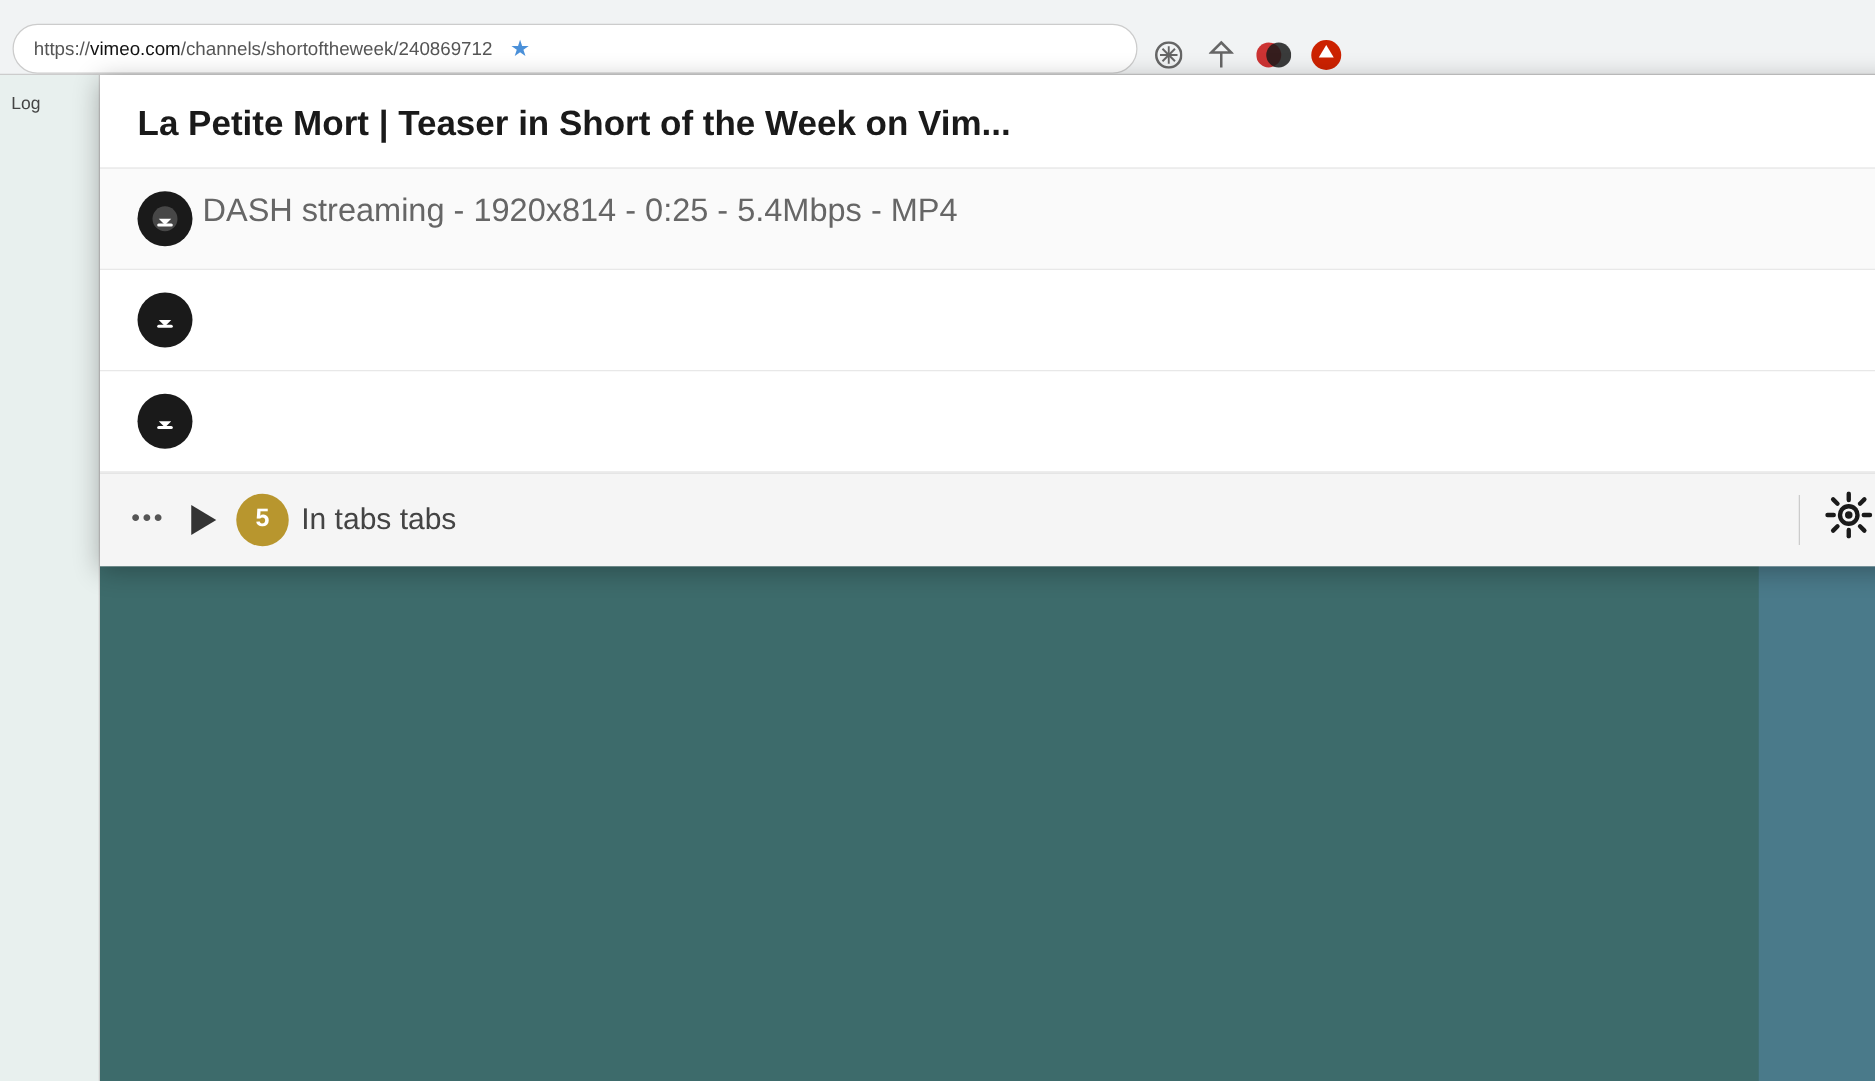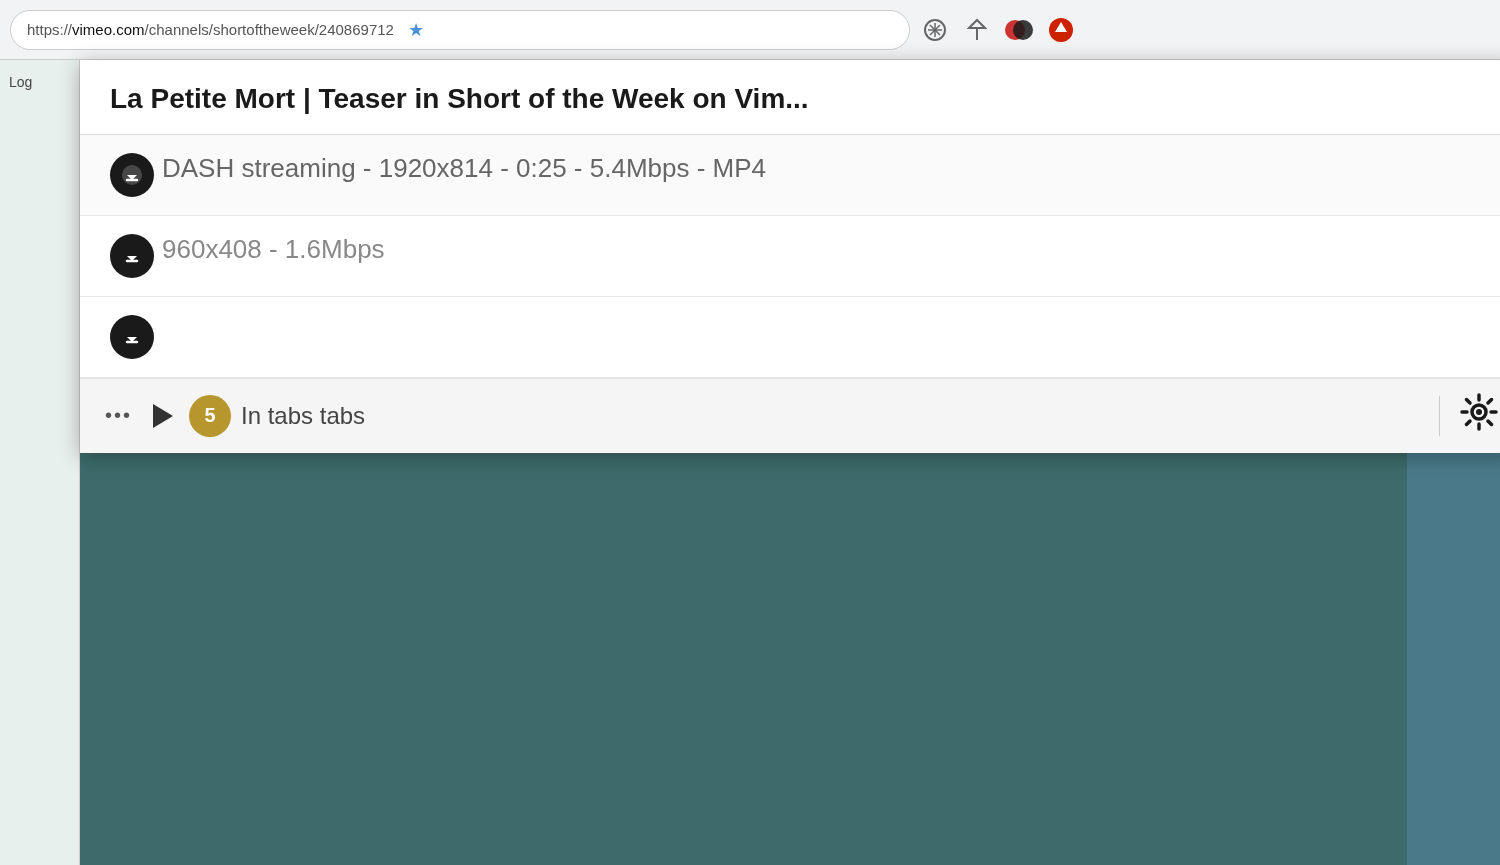--- a/index.html
+++ b/index.html
@@ -19,21 +19,21 @@
 
     
     .browser-chrome {
       position: absolute;
       top: 0;
       left: 0;
       right: 0;
       height: 60px;
       background: #f1f3f4;
       display: flex;
-      align-items: center;
+      align-items: flex-end;
       padding: 0 10px;
       gap: 10px;
       border-bottom: 1px solid #ccc;
     }
 
     .address-bar {
       flex: 1;
       background: white;
       border: 1px solid #ccc;
       border-radius: 20px;
@@ -269,21 +269,20 @@
     </div>
 
 
     <div class="download-item">
       <div class="download-icon">
         <svg width="22" height="22" viewBox="0 0 22 22" fill="white">
           <polygon points="11,6 11,16 6,11" fill="white" transform="rotate(270,11,11)"></polygon>
           <line x1="6" y1="16" x2="16" y2="16" stroke="white" stroke-width="2.5" stroke-linecap="round"></line>
         </svg>
       </div>
-      <span class="download-label">960x408 - 1.6Mbps</span>
     </div>
 
     <div class="download-item">
       <div class="download-icon">
         <svg width="22" height="22" viewBox="0 0 22 22" fill="white">
           <polygon points="11,6 11,16 6,11" fill="white" transform="rotate(270,11,11)"></polygon>
           <line x1="6" y1="16" x2="16" y2="16" stroke="white" stroke-width="2.5" stroke-linecap="round"></line>
         </svg>
       </div>
     </div>

